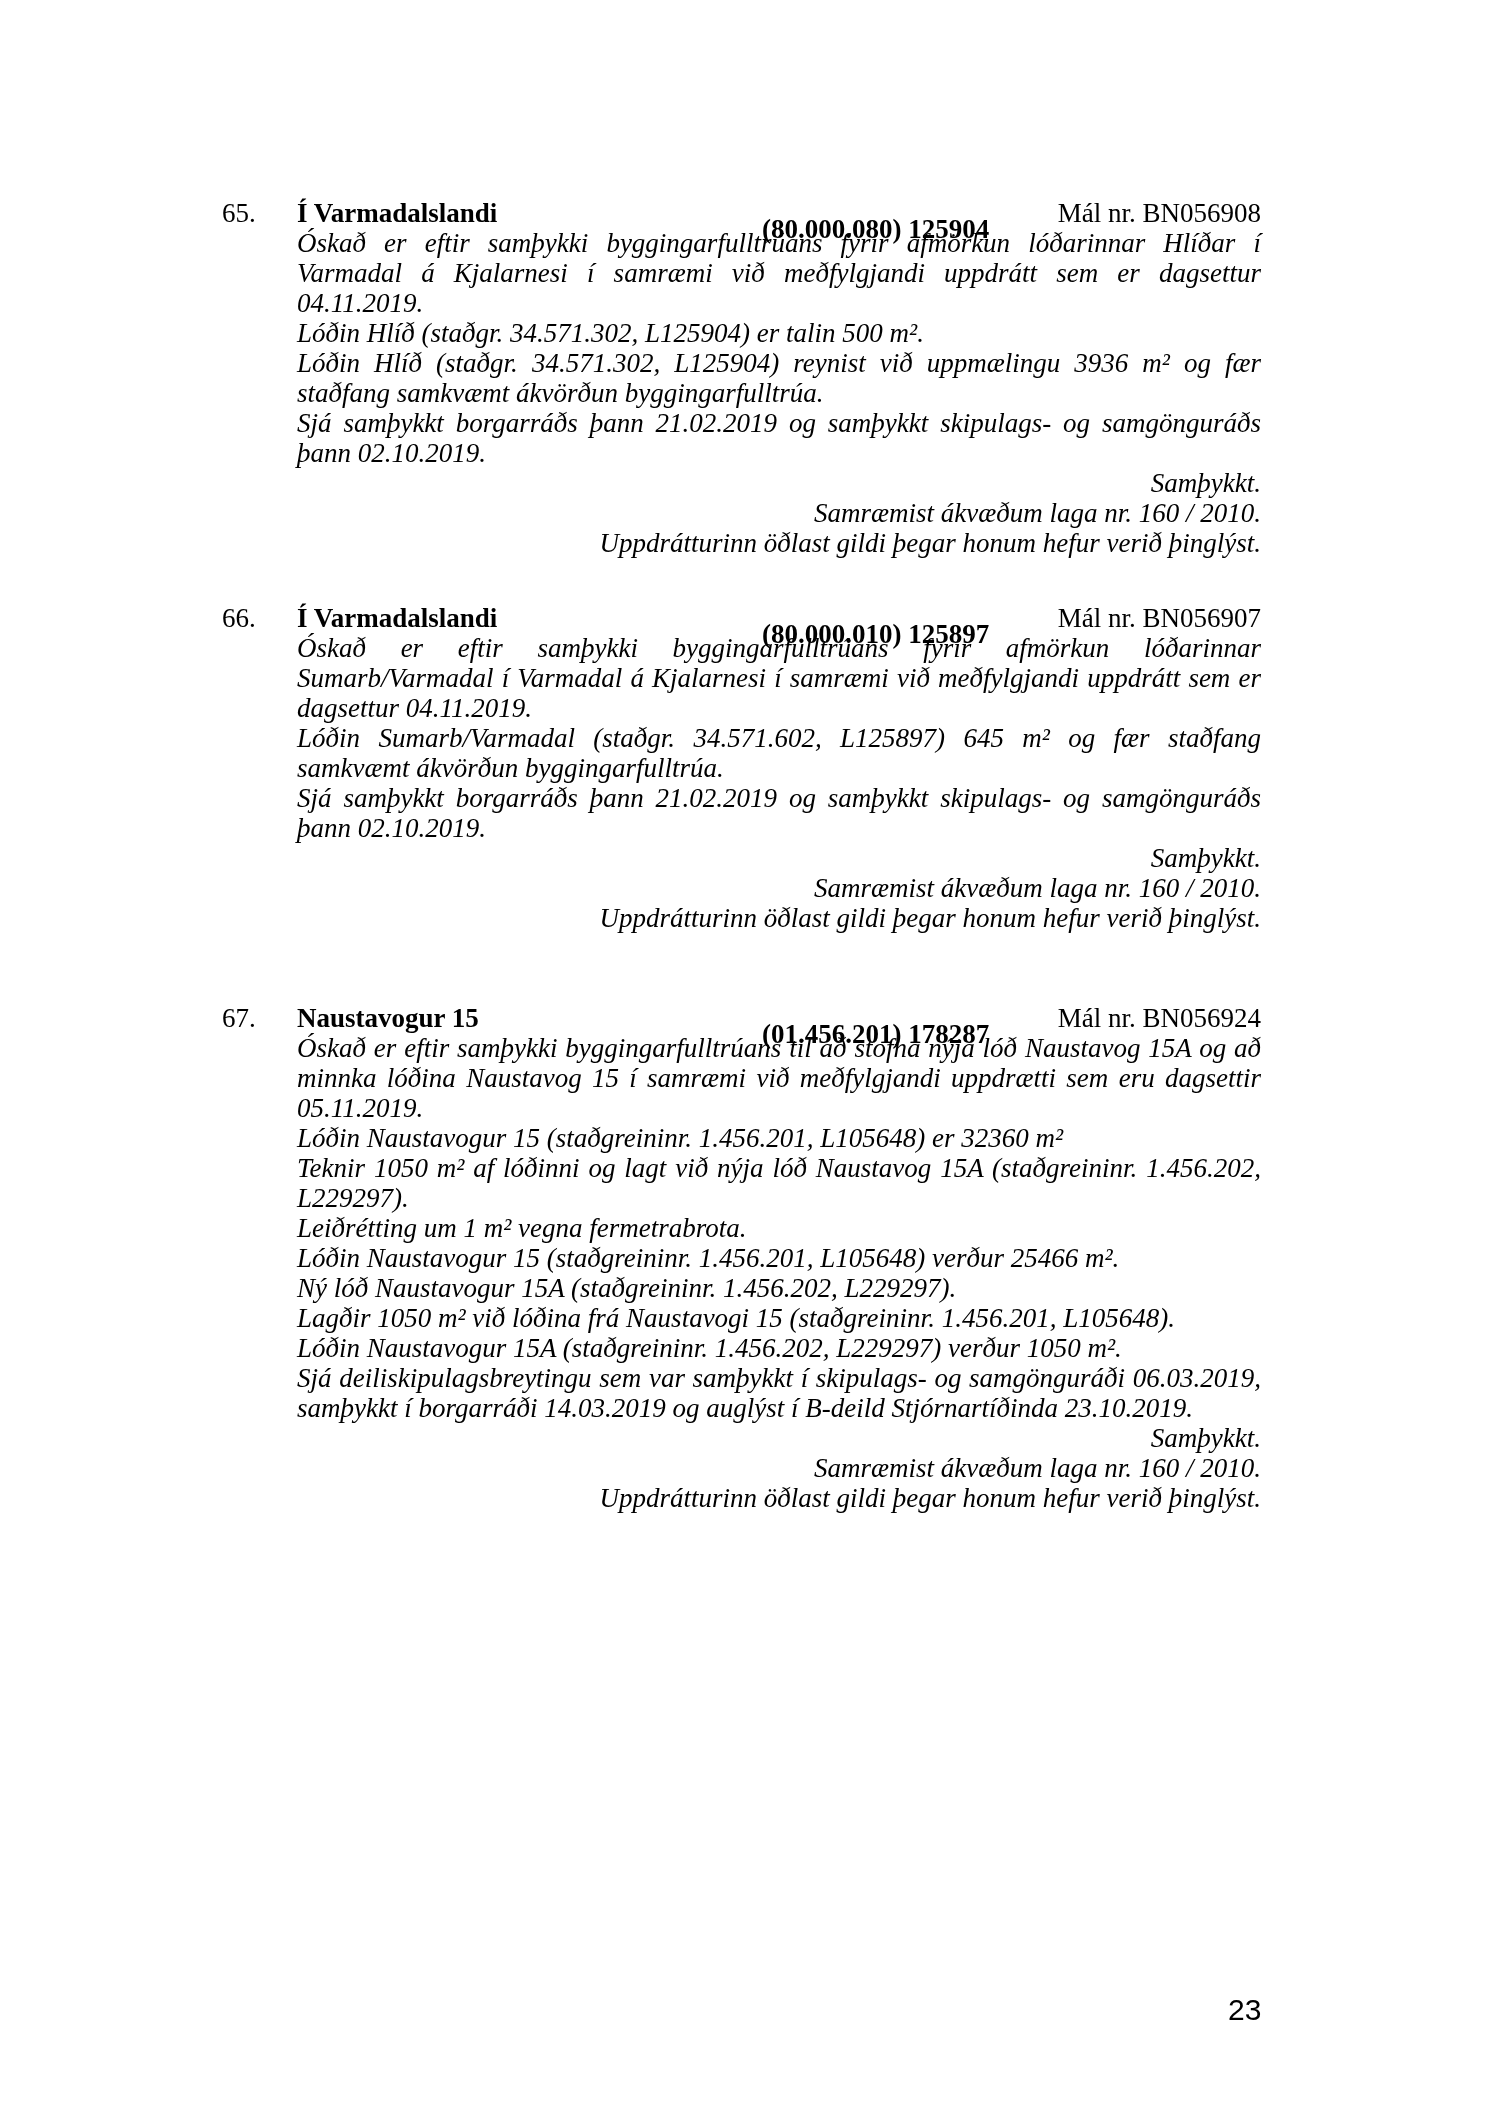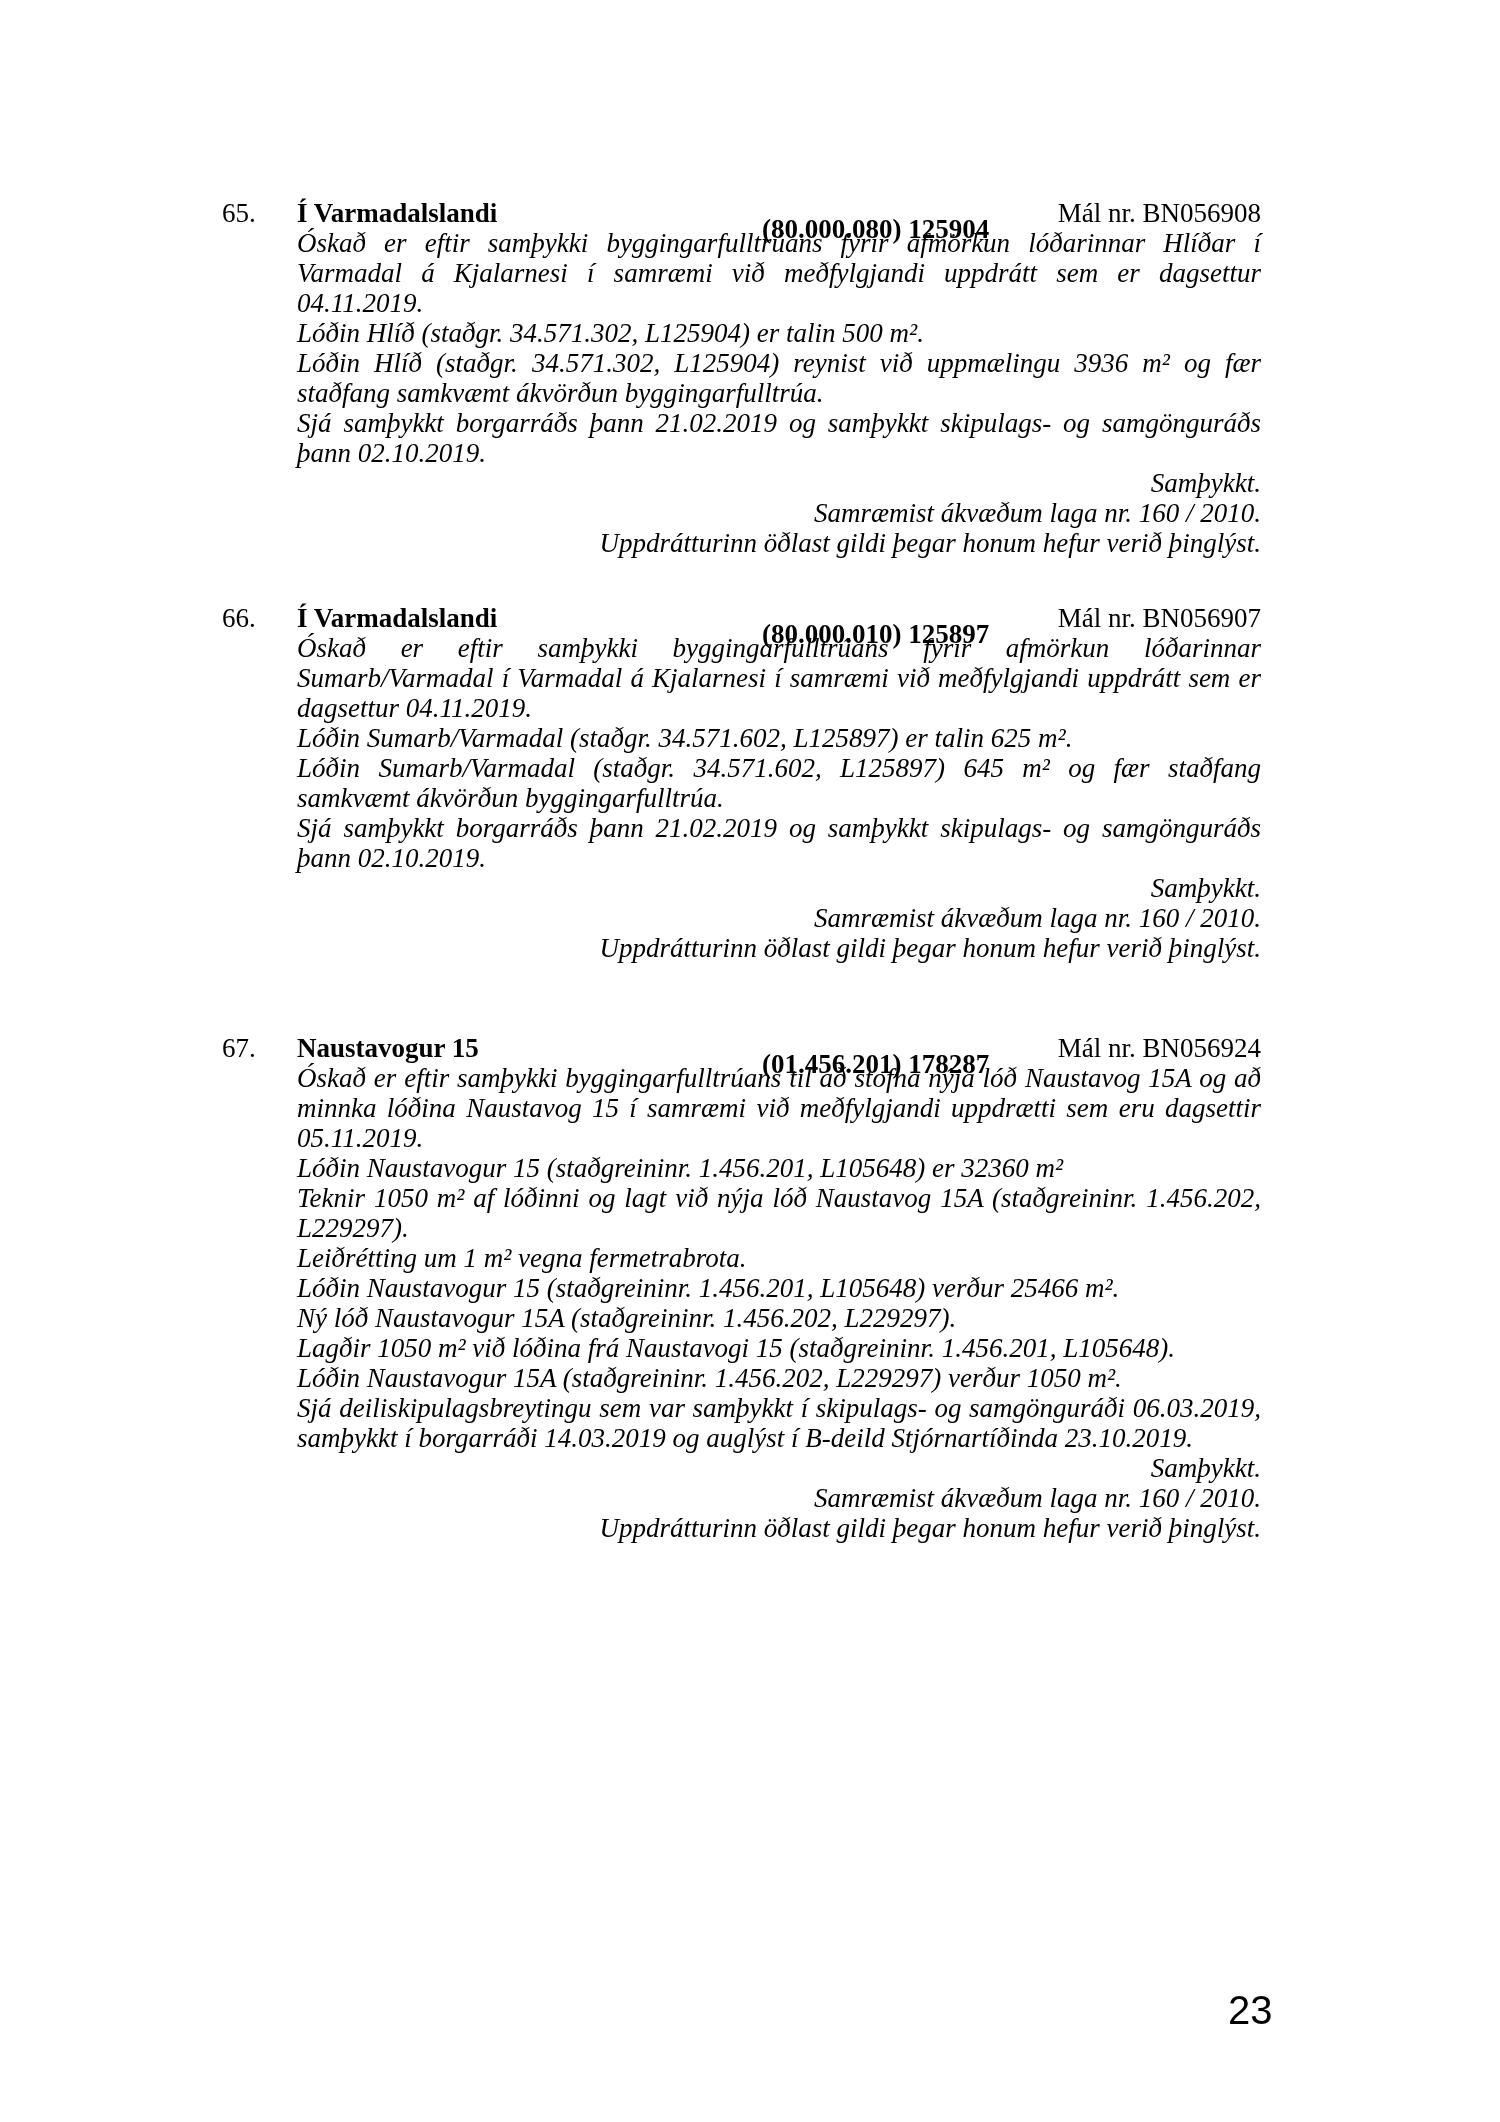--- a/index.html
+++ b/index.html
@@ -61,21 +61,21 @@
   p.decision {
     margin: 0;
     font-style: italic;
     text-align: right;
   }
   .page-number {
     position: absolute;
     left: 1228px;
     top: 1993px;
     font-family: "Liberation Sans", sans-serif;
-    font-size: 40px;
+    font-size: 30px;
     line-height: 34px;
     color: #000000;
   }
 </style>
 </head>
 <body>
 
 <div class="page">
   <div class="content">
 
@@ -96,21 +96,20 @@
     </div>
 
     <div class="case-item gap-b">
       <span class="item-num">66.</span>
       <div class="hdr">
         <span class="hdr-title">Í Varmadalslandi</span>
         <span class="hdr-mid">(80.000.010) 125897</span>
         <span class="hdr-right">Mál nr. BN056907</span>
       </div>
       <p class="body-par">Óskað er eftir samþykki byggingarfulltrúans fyrir afmörkun lóðarinnar Sumarb/Varmadal í Varmadal á Kjalarnesi í samræmi við meðfylgjandi uppdrátt sem er dagsettur 04.11.2019.</p>
-      <p class="body-par">Lóðin Sumarb/Varmadal (staðgr. 34.571.602, L125897) er talin 625 m².</p>
       <p class="body-par">Lóðin Sumarb/Varmadal (staðgr. 34.571.602, L125897) 645 m² og fær staðfang samkvæmt ákvörðun byggingarfulltrúa.</p>
       <p class="body-par">Sjá samþykkt borgarráðs þann 21.02.2019 og samþykkt skipulags- og samgönguráðs þann 02.10.2019.</p>
       <p class="decision">Samþykkt.</p>
       <p class="decision">Samræmist ákvæðum laga nr. 160 / 2010.</p>
       <p class="decision">Uppdrátturinn öðlast gildi þegar honum hefur verið þinglýst.</p>
     </div>
 
     <div class="case-item">
       <span class="item-num">67.</span>
       <div class="hdr">

